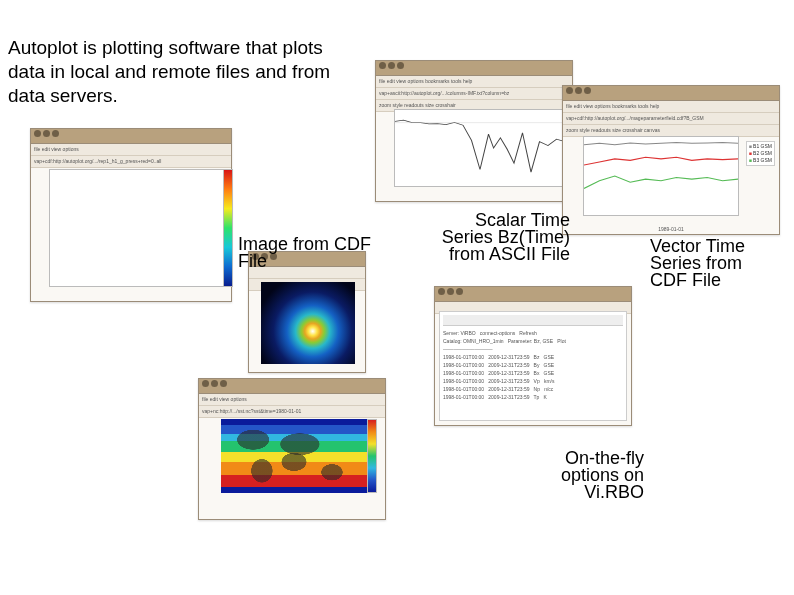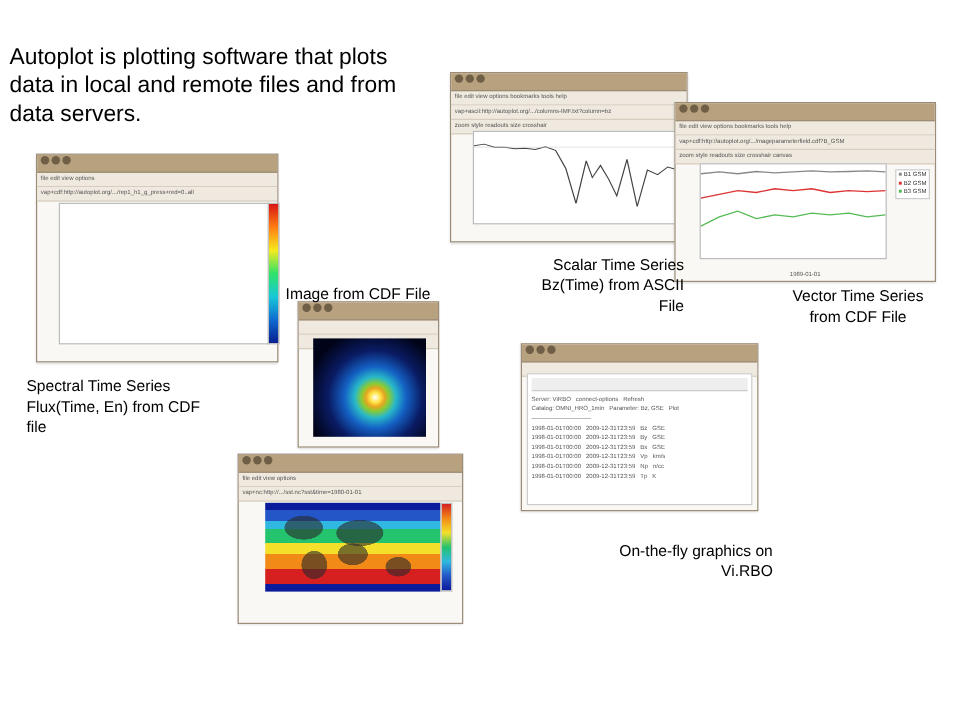--- a/index.html
+++ b/index.html
@@ -1,18 +1,18 @@
 <!DOCTYPE html>
 <html><head>
 <meta charset="utf-8">
 <style>
   html,body{margin:0;padding:0;width:794px;height:595px;background:#fff;font-family:Arial,Helvetica,sans-serif;font-size:13px;color:#000;overflow:hidden}
   .slide{position:relative;width:794px;height:595px}
   .headline{position:absolute;left:8px;top:36px;width:350px;font-size:19px;line-height:24px}
-  .caption{position:absolute;font-size:13px;line-height:17px;text-align:center}
+  .caption{position:absolute;font-size:18px;line-height:17px;text-align:center}
   .win{position:absolute;border:1px solid #9b8c78;background:#faf8f4;box-shadow:0 1px 2px rgba(0,0,0,0.15)}
   .win .titlebar{height:14px;background:#b8a17e;border-bottom:1px solid #9b8c78;display:flex;align-items:center;justify-content:center;position:relative}
   .win .titlebar .dots{position:absolute;left:3px;top:1px;display:flex;gap:2px}
   .win .titlebar .dot{width:7px;height:7px;border-radius:50%;background:#6f5f47}
   .win .menubar,.win .addrbar{height:11px;background:#efe9df;border-bottom:1px solid #d6cdbe;font-size:5px;color:#555;padding:0 3px;line-height:11px;white-space:nowrap;overflow:hidden}
   .win .plot{position:absolute;left:18px;right:6px;top:40px;bottom:14px;background:#fff;border:1px solid #bbb}
   
   .spec{background:
     linear-gradient(90deg,rgba(10,10,100,1)0%,rgba(10,10,100,1)6%,transparent 6%),
     repeating-linear-gradient(90deg,
@@ -159,19 +159,18 @@
       <div class="row">──────────────</div>
       <div class="row">1998-01-01T00:00 &nbsp; 2009-12-31T23:59 &nbsp; Bz &nbsp; GSE</div>
       <div class="row">1998-01-01T00:00 &nbsp; 2009-12-31T23:59 &nbsp; By &nbsp; GSE</div>
       <div class="row">1998-01-01T00:00 &nbsp; 2009-12-31T23:59 &nbsp; Bx &nbsp; GSE</div>
       <div class="row">1998-01-01T00:00 &nbsp; 2009-12-31T23:59 &nbsp; Vp &nbsp; km/s</div>
       <div class="row">1998-01-01T00:00 &nbsp; 2009-12-31T23:59 &nbsp; Np &nbsp; n/cc</div>
       <div class="row">1998-01-01T00:00 &nbsp; 2009-12-31T23:59 &nbsp; Tp &nbsp; K</div>
     </div>
   </div>
 
-  <div class="caption" style="left:22px;top:313px;width:156px;text-align:left">Spectral Time Series Flux(Time, En) from CDF file</div>
   <div class="caption" style="left:238px;top:236px;width:140px;text-align:left">Image from CDF File</div>
   <div class="caption" style="left:436px;top:212px;width:134px;text-align:right">Scalar Time Series Bz(Time) from ASCII File</div>
-  <div class="caption" style="left:650px;top:238px;width:130px;text-align:center">Vector Time Series from CDF File</div>
-  <div class="caption" style="left:504px;top:450px;width:140px;text-align:right">On-the-fly graphics on Vi.RBO</div>
+  <div class="caption" style="left:650px;top:238px;width:130px;text-align:left">Vector Time Series from CDF File</div>
+  <div class="caption" style="left:504px;top:450px;width:140px;text-align:right">On-the-fly options on Vi.RBO</div>
 
 </div>
 
 </body></html>

